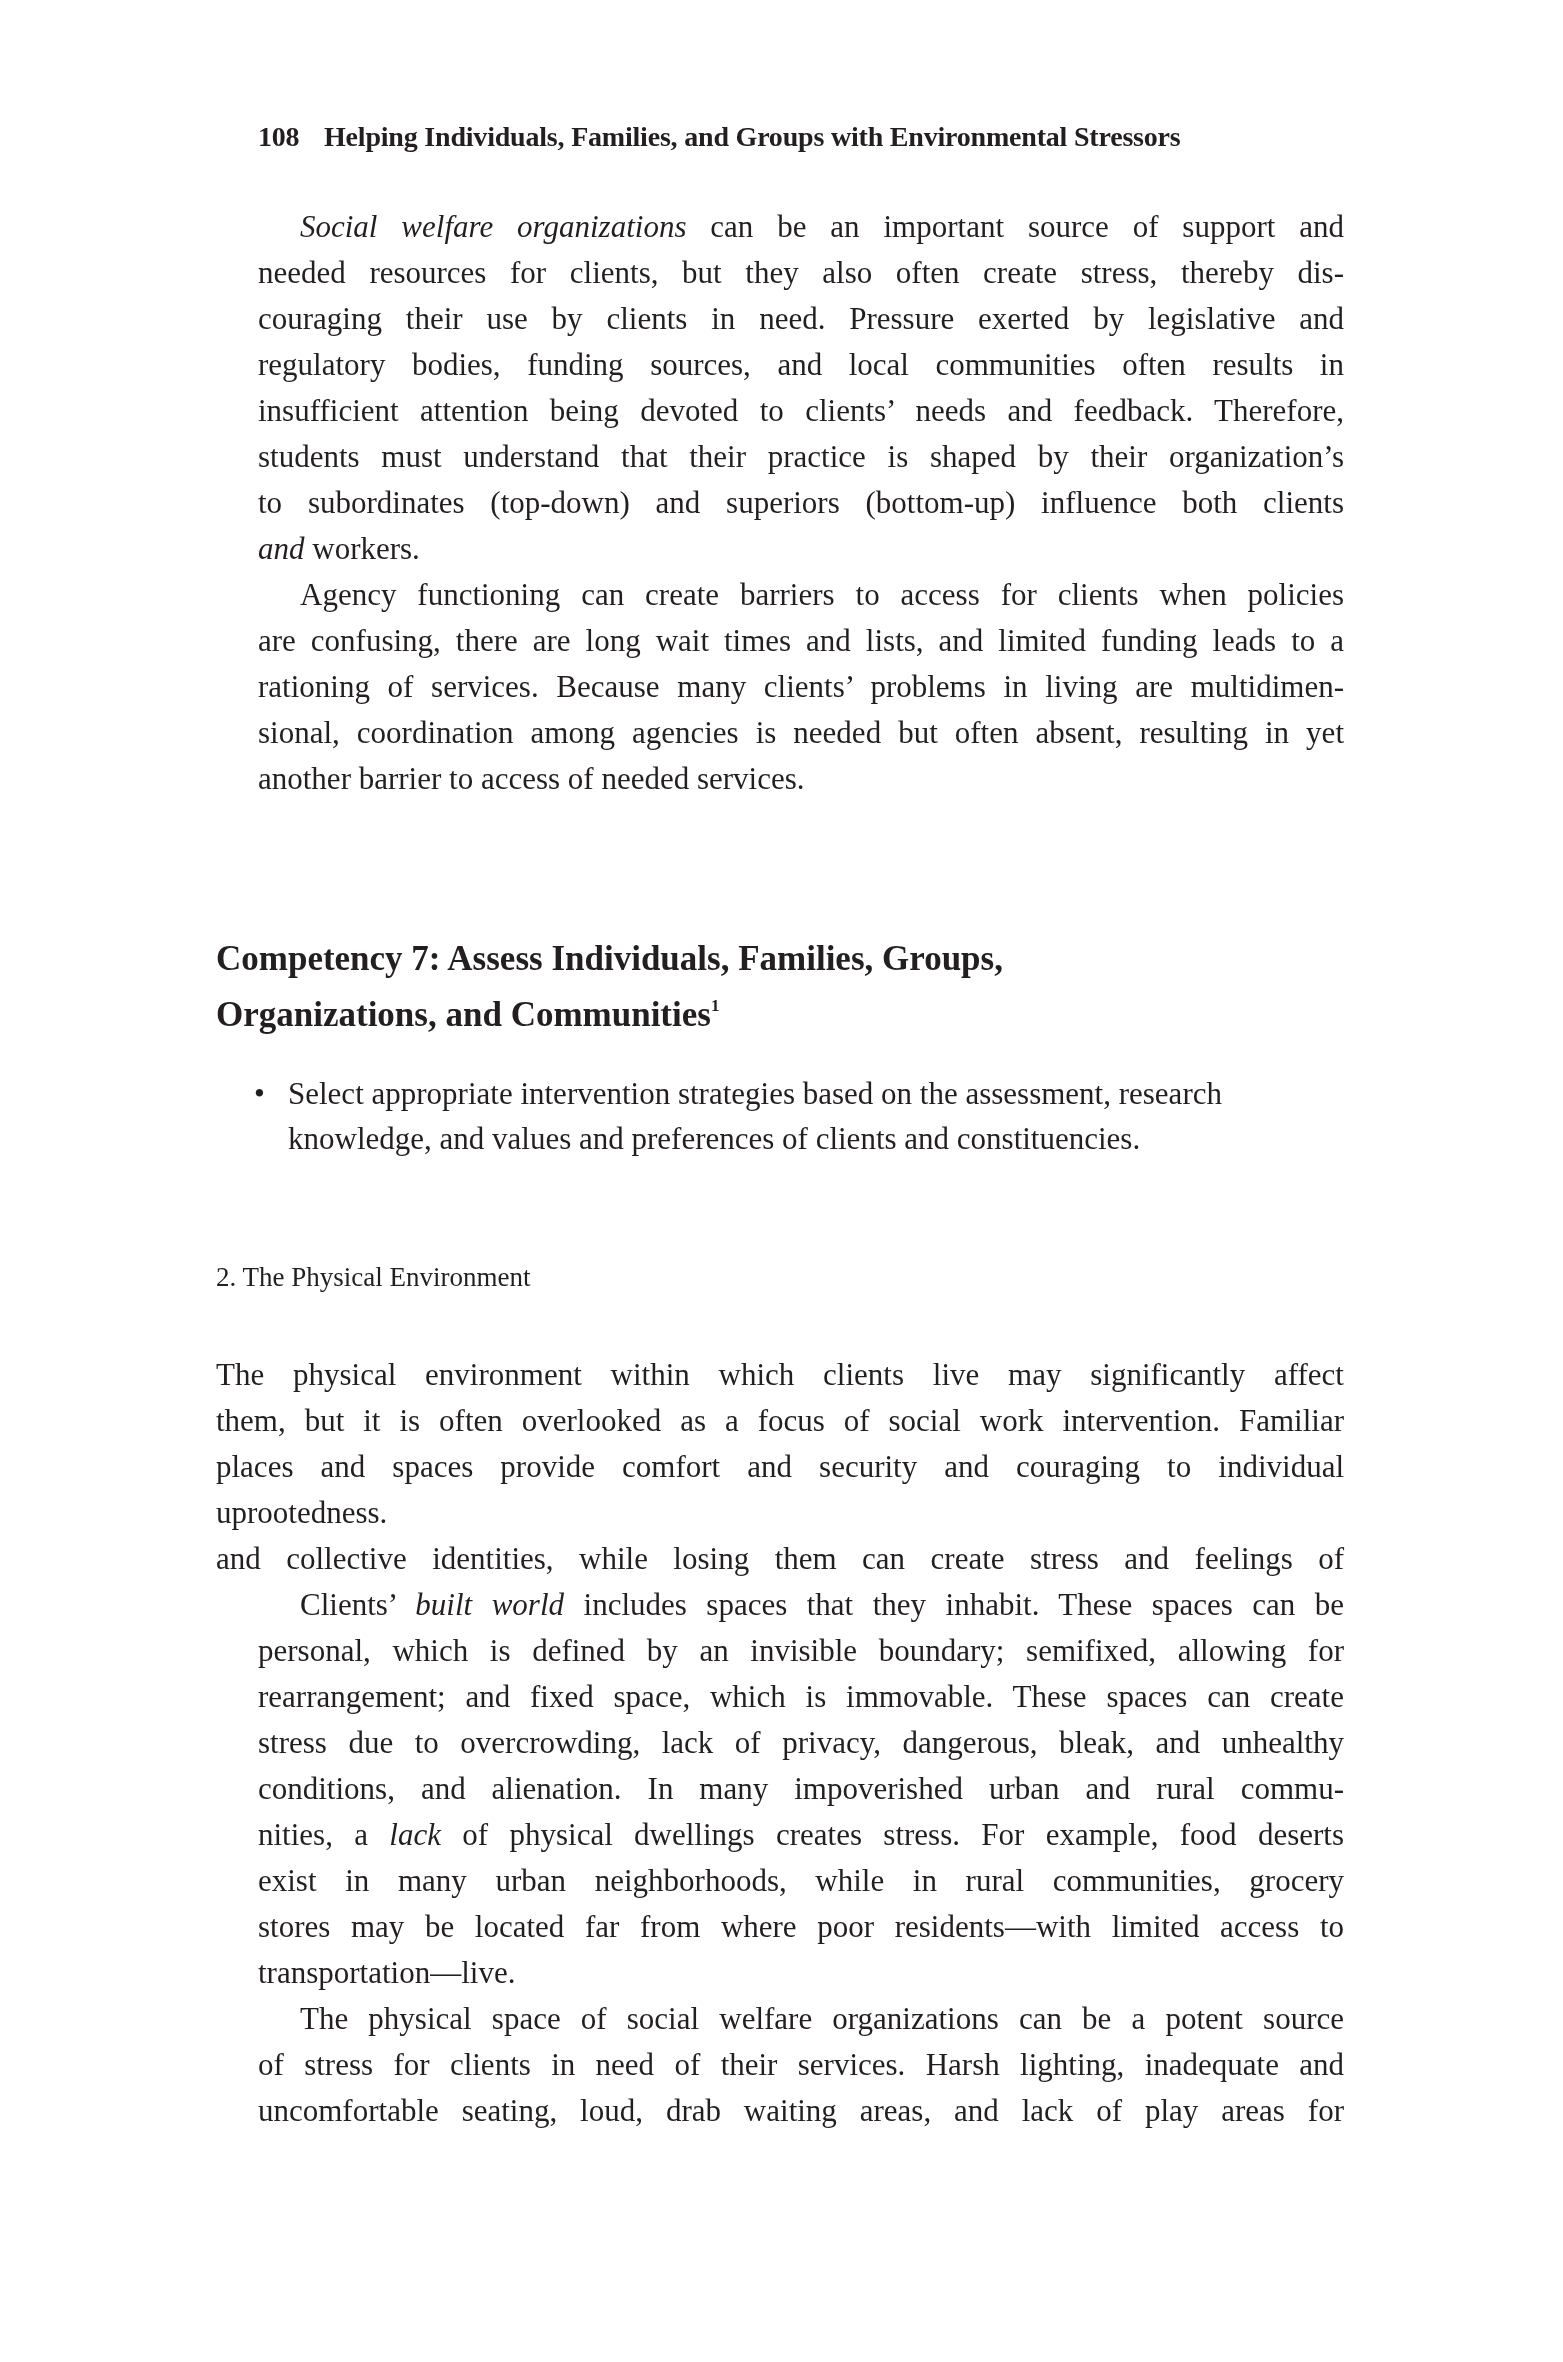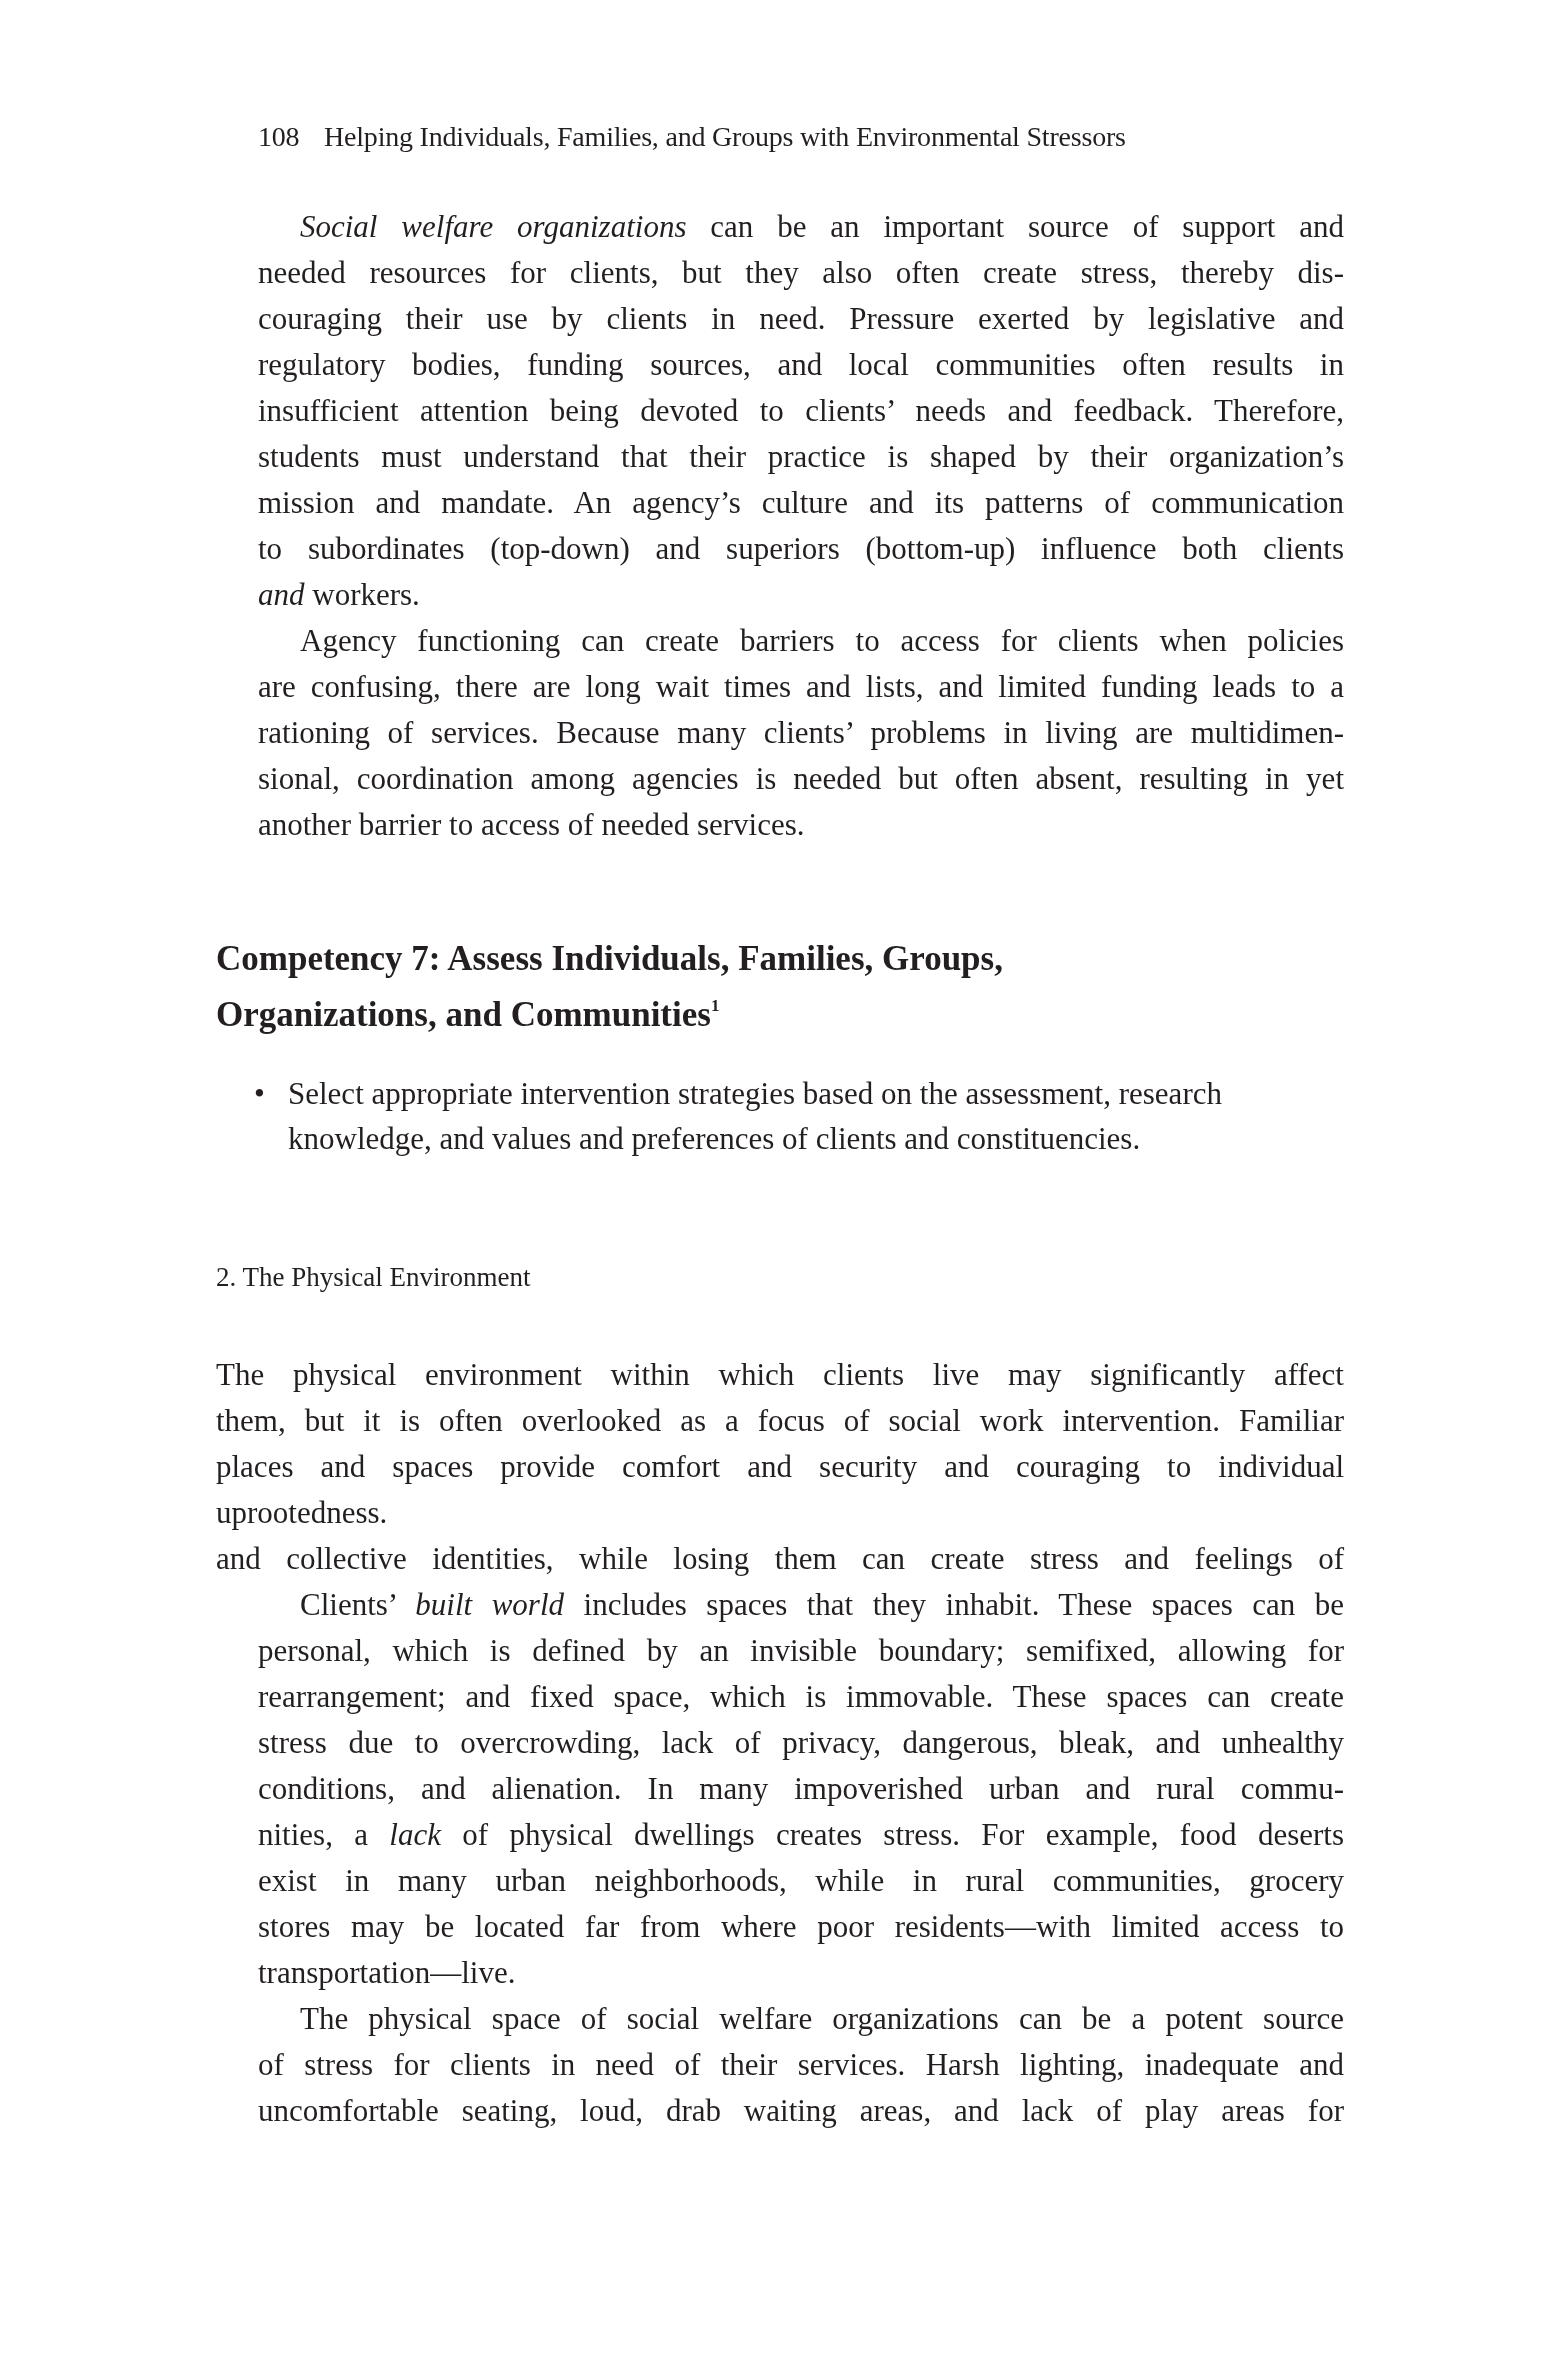--- a/index.html
+++ b/index.html
@@ -1,19 +1,19 @@
 <!DOCTYPE html>
 <html style="font-size:15px"><head>
 <meta charset="utf-8">
 <style>
   html, body { margin: 0; padding: 0; background: #ffffff; }
   body { width: 1563px; height: 2362px; position: relative; overflow: hidden;
          font-family: "Liberation Serif", "DejaVu Serif", serif; color: #231f20; }
   .page { position: absolute; left: 216px; top: 0; width: 1128px; }
-  .running-head { position: absolute; top: 121px; left: 42px; font-size: 28px; white-space: nowrap; letter-spacing: -0.2px; }
+  .running-head { position: absolute; top: 121px; left: 42px; font-size: 28px; white-space: nowrap; letter-spacing: -0.2px; font-weight: bold; }
   .running-head .folio { margin-right: 24.6px; }
   .para-block { position: absolute; left: 0; width: 1128px; font-size: 31px; line-height: 46px; text-align: justify; hyphens: manual; }
   .para { margin: 0; text-indent: 42px; }
   .para.noindent { text-indent: 0; }
   .line { display: block; text-align: justify; text-align-last: justify; white-space: nowrap; }
   .line.last { text-align-last: left; }
   .heading { position: absolute; left: 0; font-weight: bold; font-size: 35px; line-height: 47px; }
   .heading sup { font-size: 17px; vertical-align: 15px; font-weight: bold; }
   .bullet-list { position: absolute; left: 38px; top: 1071px; width: 1079px; margin: 0; padding: 0; list-style: none; font-size: 31px; line-height: 45px; }
   .bullet-list li { position: relative; padding-left: 34px; }
@@ -31,21 +31,20 @@
   </div>
 
   <div class="para-block" style="top:204px;">
     <div class="para">
       <span class="line" style="padding-left:42px;"><em>Social welfare organizations</em><span> can be an important source of support and</span></span>
       <span class="line">needed resources for clients, but they also often create stress, thereby dis-</span>
       <span class="line">couraging their use by clients in need. Pressure exerted by legislative and</span>
       <span class="line">regulatory bodies, funding sources, and local communities often results in</span>
       <span class="line">insufficient attention being devoted to clients’ needs and feedback. Therefore,</span>
       <span class="line">students must understand that their practice is shaped by their organization’s</span>
-      <span class="line">mission and mandate. An agency’s culture and its patterns of communication</span>
       <span class="line">to subordinates (top-down) and superiors (bottom-up) influence both clients</span>
       <span class="line last"><em>and</em><span> workers.</span></span>
     </div>
     <div class="para">
       <span class="line" style="padding-left:42px;">Agency functioning can create barriers to access for clients when policies</span>
       <span class="line">are confusing, there are long wait times and lists, and limited funding leads to a</span>
       <span class="line">rationing of services. Because many clients’ problems in living are multidimen-</span>
       <span class="line">sional, coordination among agencies is needed but often absent, resulting in yet</span>
       <span class="line last">another barrier to access of needed services.</span>
     </div>

